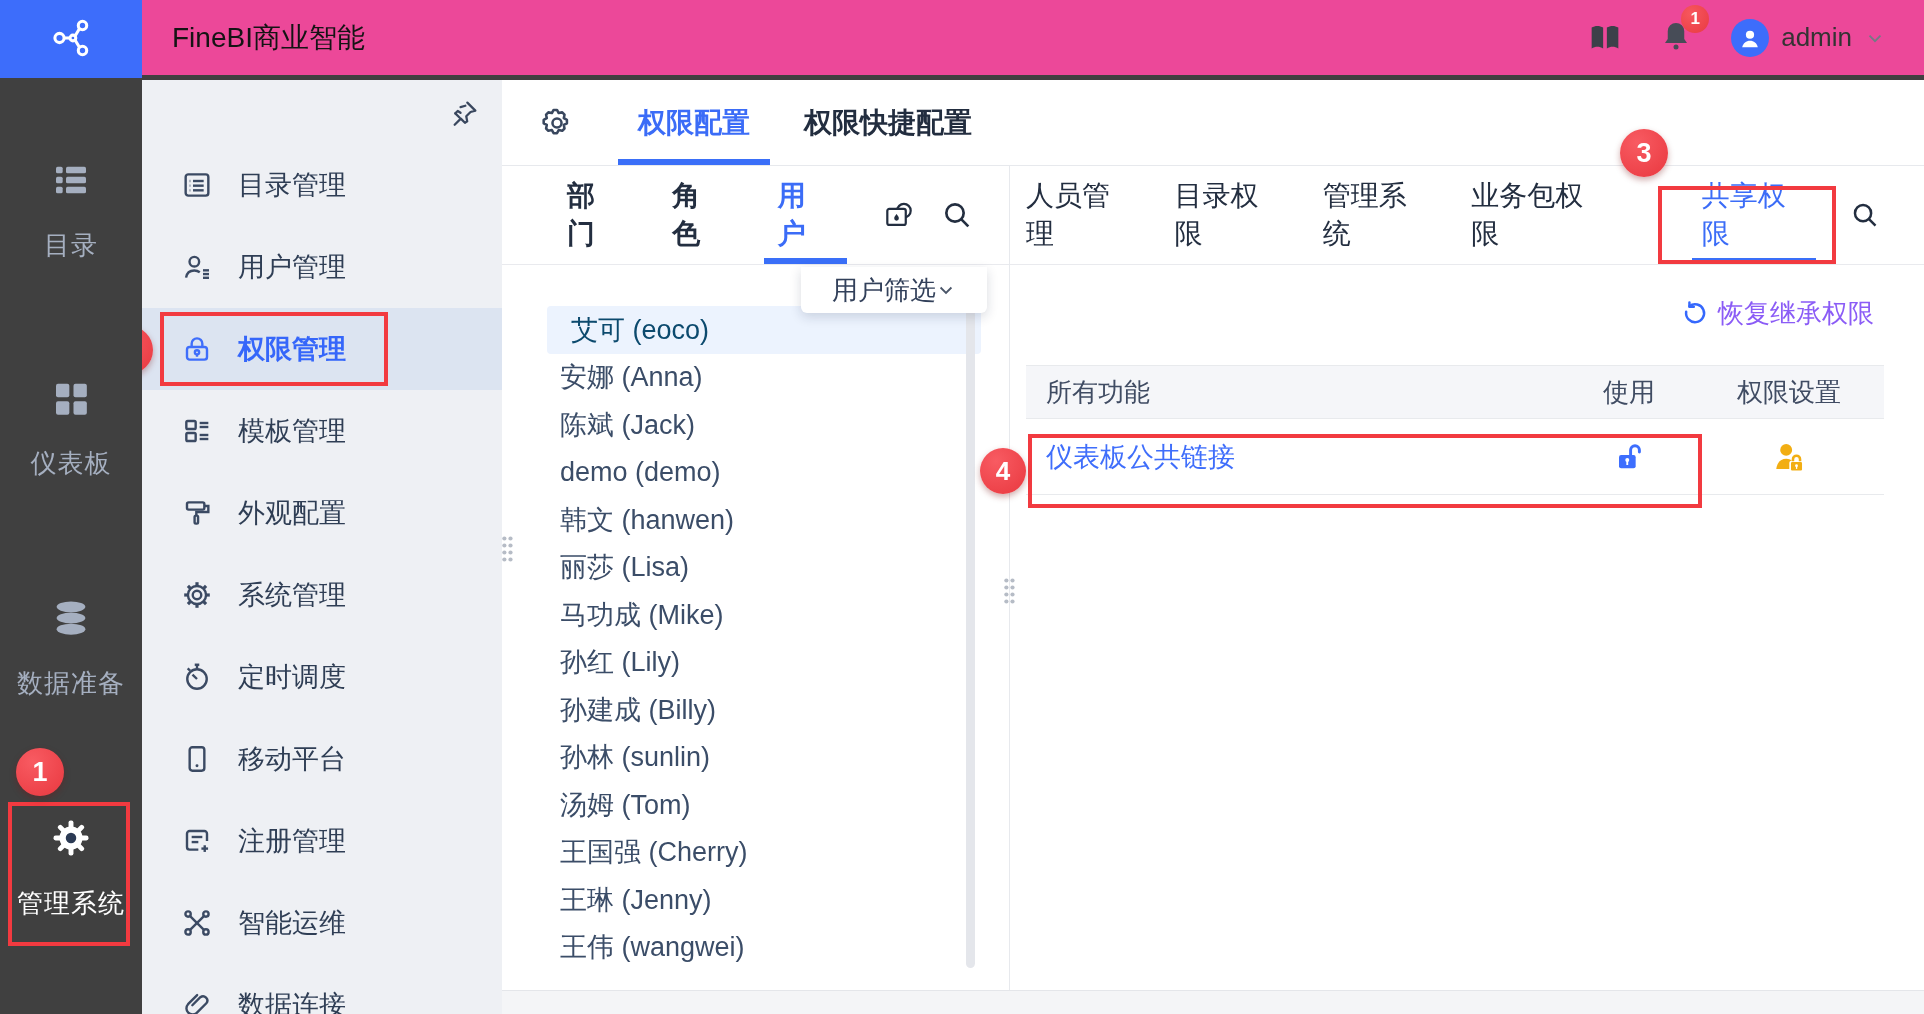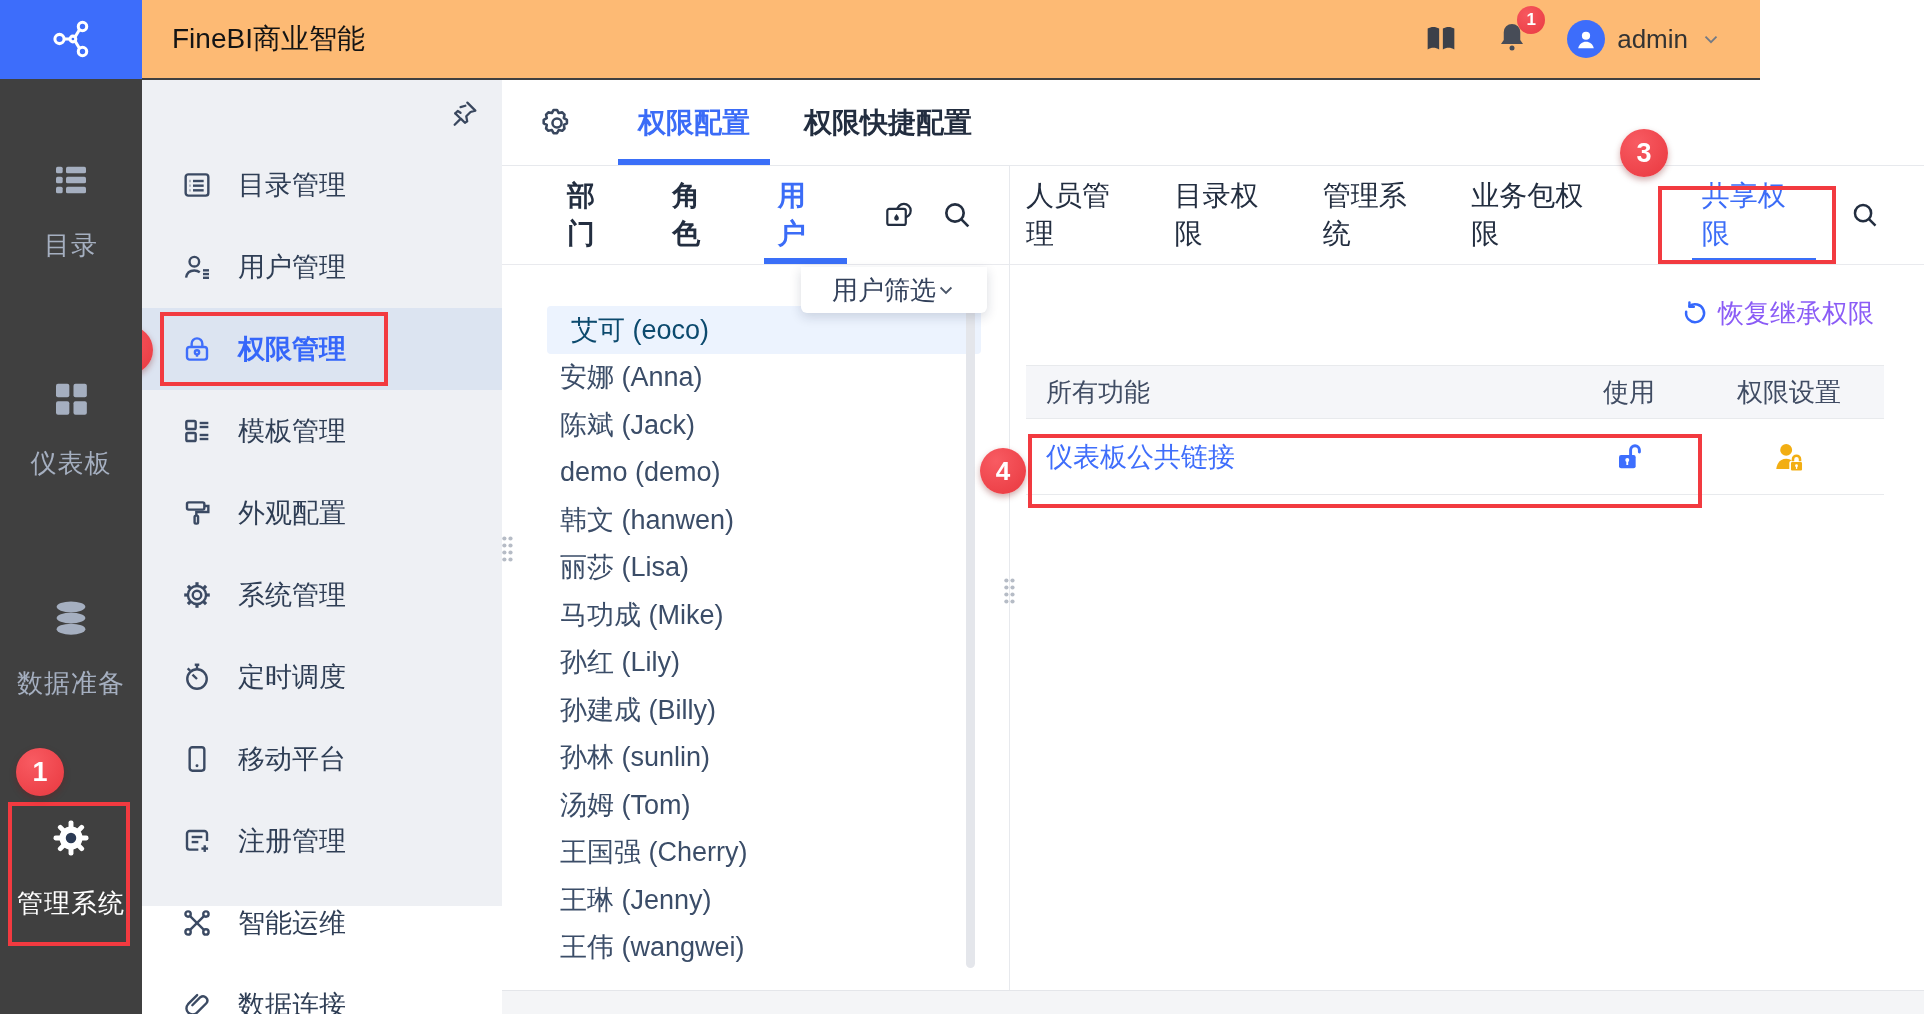--- a/index.html
+++ b/index.html
@@ -1,21 +1,21 @@
 <!DOCTYPE html>
 <html><head>
 <meta charset="utf-8">
 <style>
   * { margin:0; padding:0; box-sizing:border-box; }
   html,body { width:1924px; height:1014px; overflow:hidden;
     font-family:"Liberation Sans", sans-serif; background:#fff; }
 
   
-  .topbar { position:absolute; left:0; top:0; width:1760px; height:80px;
-    background:#fdba74; border-bottom:2px solid #404040; display:flex; align-items:center; z-index:20; }
+  .topbar { position:absolute; left:0; top:0; width:1924px; height:80px;
+    background:#ec4899; border-bottom:5px solid #404040; display:flex; align-items:center; z-index:20; }
   .logo-box { width:142px; height:80px; background:#3d6dfb; display:flex;
     align-items:center; justify-content:center; flex:none; }
   .app-title { margin-left:30px; font-size:28px; font-weight:500; color:#141414; }
   .topbar-right { margin-left:auto; display:flex; align-items:center; gap:40px; padding-right:38px; }
   .bell-wrap { position:relative; }
   .notif-badge { position:absolute; top:-14px; right:-18px; width:28px; height:28px;
     border-radius:50%; background:radial-gradient(circle at 35% 30%, #f7575e, #e93a42);
     color:#fff; font-size:17px; font-weight:700; display:flex; align-items:center; justify-content:center; }
   .avatar-group { display:flex; align-items:center; gap:12px; }
   .avatar { width:38px; height:38px; border-radius:50%; background:#3d6dfb;
@@ -25,21 +25,21 @@
   
   .rail { position:absolute; left:0; top:80px; width:142px; height:934px;
     background:#404040; z-index:10; }
   .rail-item { position:absolute; left:0; width:142px; text-align:center; color:#a5afc0; cursor:pointer; }
   .rail-item .ric { height:44px; display:flex; align-items:center; justify-content:center; }
   .rail-item .rlb { margin-top:26px; font-size:26px; letter-spacing:1px; }
   .rail-item.active { color:#fff; }
   .ri-1{top:78px;} .ri-2{top:296px;} .ri-3{top:516px;} .ri-4{top:736px;}
 
   
-  .panel2 { position:absolute; left:142px; top:80px; width:360px; height:826px;
+  .panel2 { position:absolute; left:142px; top:80px; width:360px; height:934px;
     background:#eef0f4; z-index:5; overflow:visible; }
   .pin-btn { position:absolute; top:18px; right:22px; width:32px; height:32px; color:#39475e; cursor:pointer; }
   .menu { position:absolute; top:64px; left:0; width:360px; list-style:none; }
   .menu li { height:82px; display:flex; align-items:center; padding-left:38px; gap:24px;
     font-size:27px; color:#2f3e55; cursor:pointer; }
   .menu li .mic { width:34px; height:34px; color:#3b4a63; flex:none; display:flex; align-items:center; justify-content:center; }
   .menu li.active { background:#dce4f1; color:#3566fa; font-weight:700; }
   .menu li.active .mic { color:#3f6efb; }
 
   

